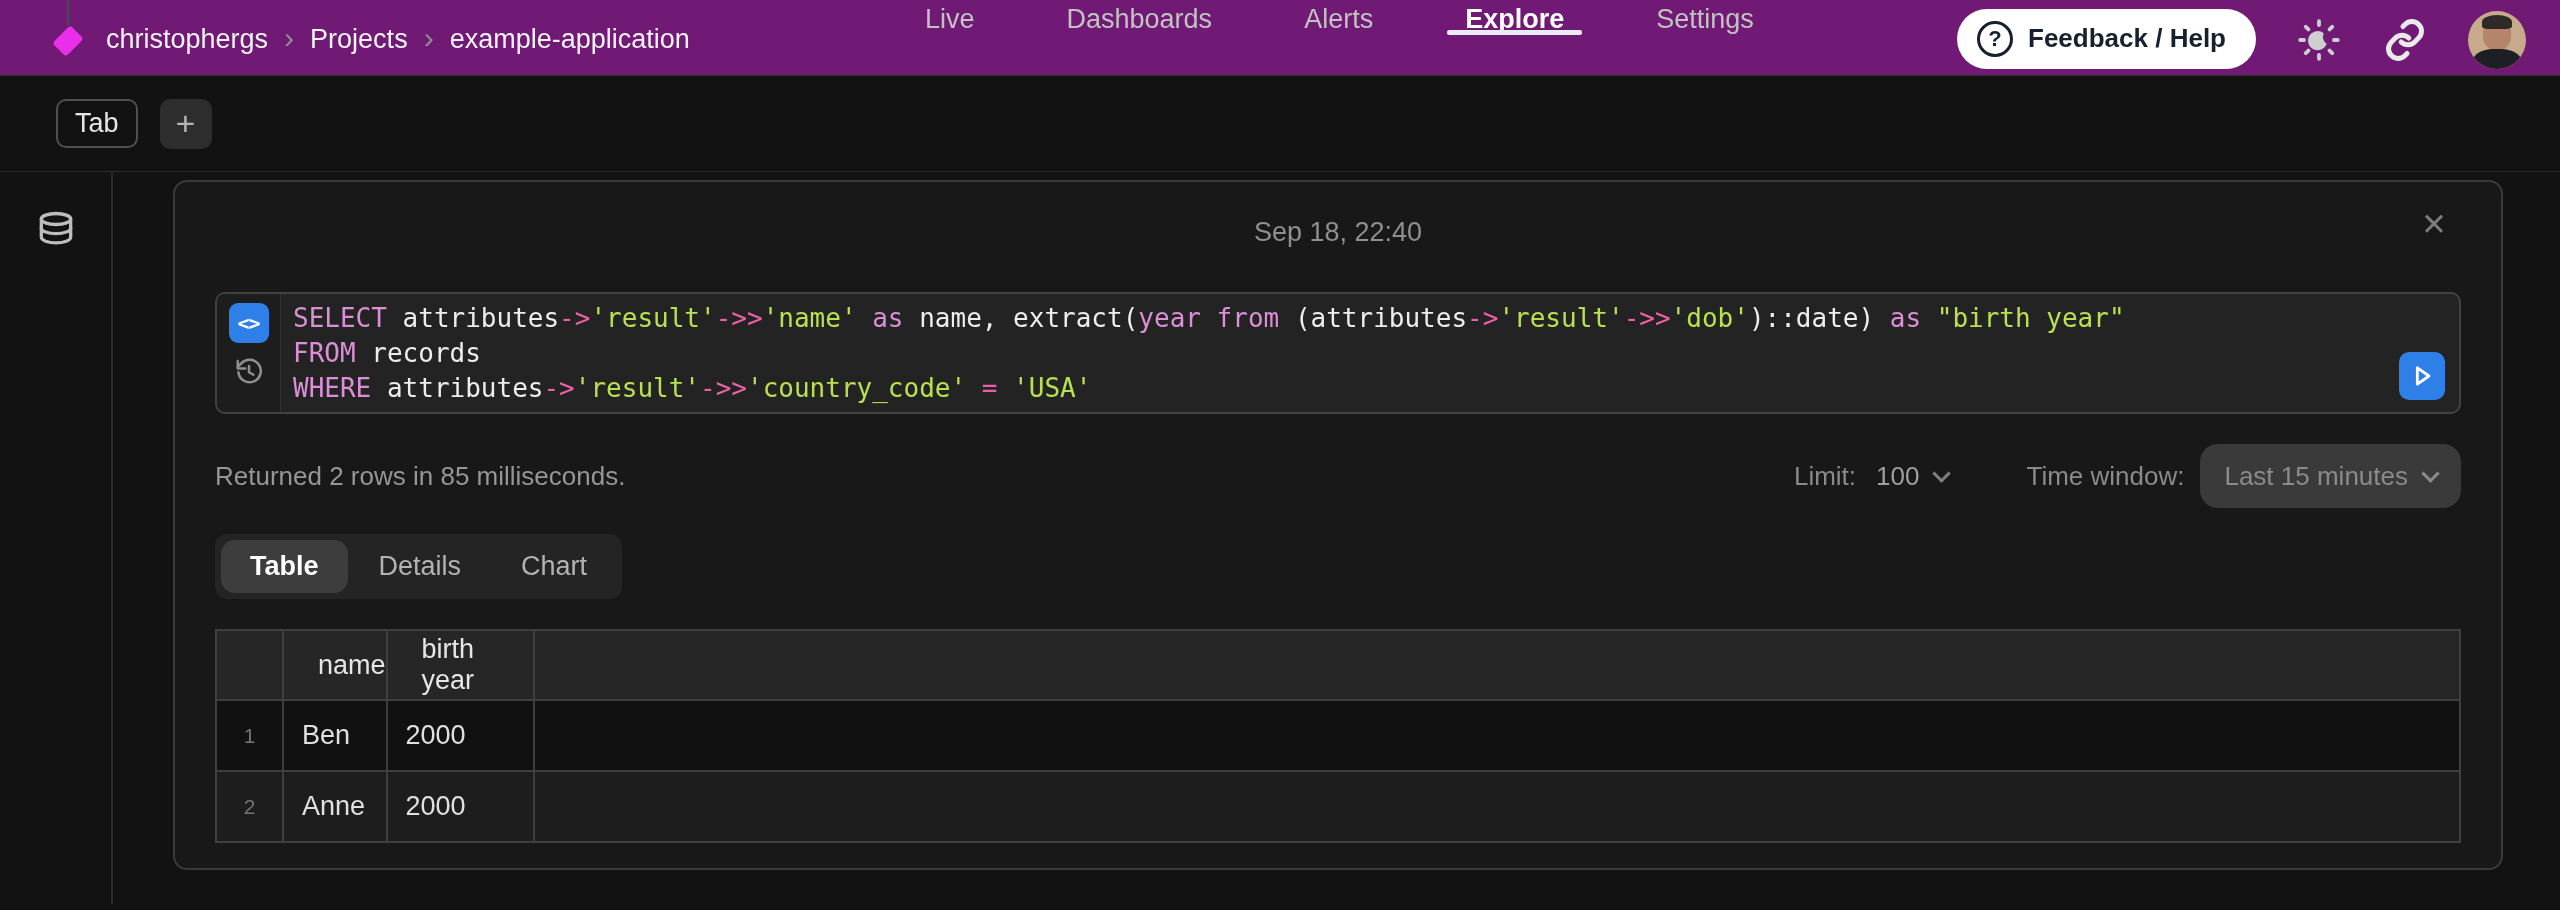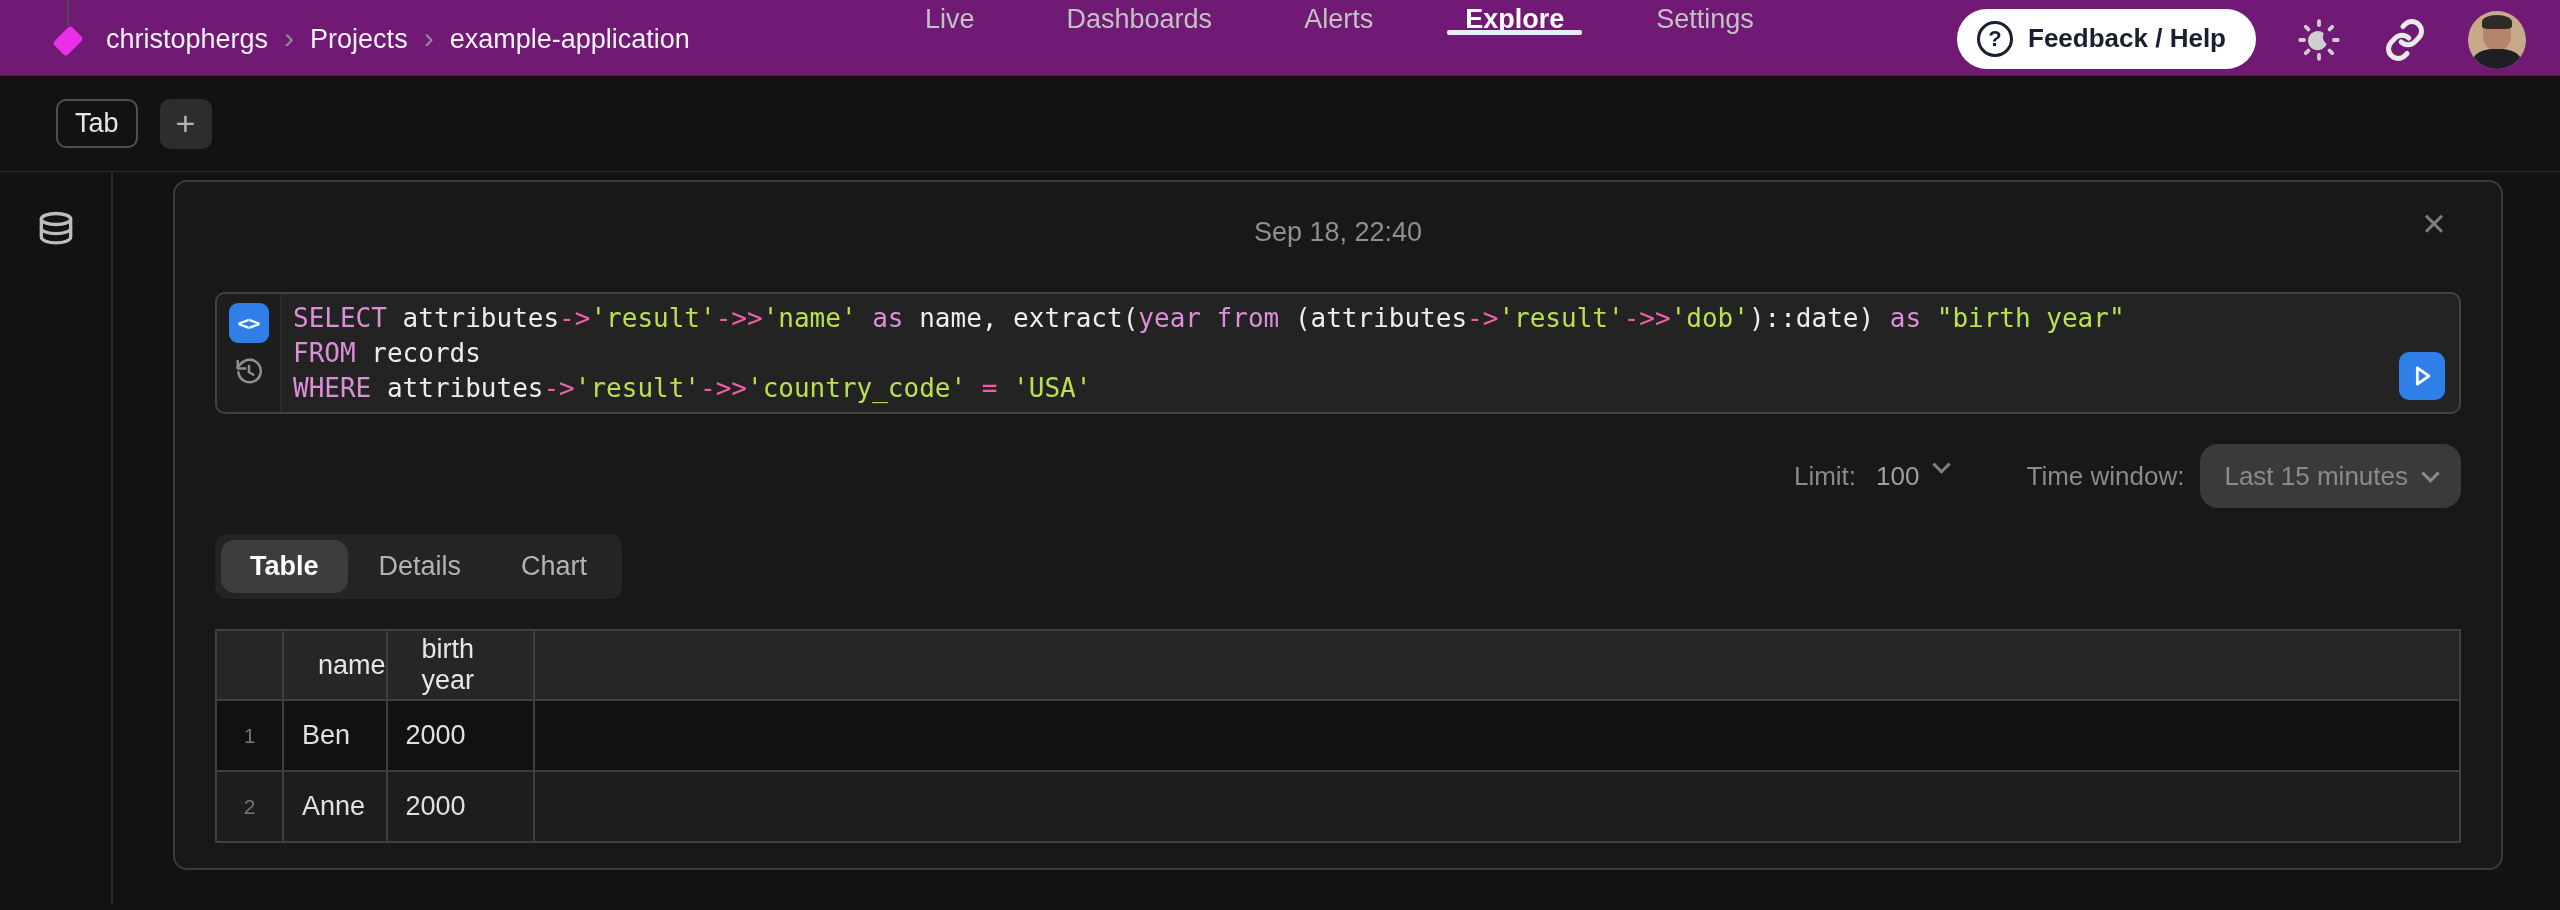--- a/index.html
+++ b/index.html
@@ -119,21 +119,21 @@
     position:absolute; right:14px; bottom:12px; width:46px; height:48px;
     background:#2e7fe8; border-radius:10px; display:flex; align-items:center; justify-content:center;
     cursor:pointer;
   }
 
   
   .status-row { display:flex; align-items:center; margin-top:30px; height:64px; }
   .status-text { color:#969696; font-size:26px; }
   .controls { margin-left:auto; display:flex; align-items:center; }
   .ctl-label { color:#8a8a8a; font-size:26px; }
-  .limit-value { color:#9f9f9f; font-size:26px; margin-left:20px; display:flex; align-items:flex-start; gap:16px; cursor:pointer; }
+  .limit-value { color:#9f9f9f; font-size:26px; margin-left:20px; display:flex; align-items:center; gap:16px; cursor:pointer; }
   .chev {
     width:13px; height:13px; border-right:3px solid #7f7f7f; border-bottom:3px solid #7f7f7f;
     transform:rotate(45deg) translate(-2px,-2px); display:inline-block;
   }
   .tw-label { margin-left:78px; }
   .tw-btn {
     background:#3a3a3a; color:#8b8b8b; border-radius:18px; height:64px;
     display:flex; align-items:center; gap:16px; padding:0 24px; font-size:26px;
     margin-left:16px; cursor:pointer;
   }
@@ -252,20 +252,21 @@
         </div>
         <div class="sql" id="sql-code"><div class="sql-line"><span class="tok-kw">SELECT</span><span class="tok-pl"> attributes</span><span class="tok-op">-&gt;</span><span class="tok-str">'result'</span><span class="tok-op">-&gt;&gt;</span><span class="tok-str">'name'</span><span class="tok-pl"> </span><span class="tok-kw">as</span><span class="tok-pl"> name, extract(</span><span class="tok-kw">year</span><span class="tok-pl"> </span><span class="tok-kw">from</span><span class="tok-pl"> (attributes</span><span class="tok-op">-&gt;</span><span class="tok-str">'result'</span><span class="tok-op">-&gt;&gt;</span><span class="tok-str">'dob'</span><span class="tok-pl">)::date) </span><span class="tok-kw">as</span><span class="tok-pl"> </span><span class="tok-str">"birth year"</span></div><div class="sql-line"><span class="tok-kw">FROM</span><span class="tok-pl"> records</span></div><div class="sql-line"><span class="tok-kw">WHERE</span><span class="tok-pl"> attributes</span><span class="tok-op">-&gt;</span><span class="tok-str">'result'</span><span class="tok-op">-&gt;&gt;</span><span class="tok-str">'country_code'</span><span class="tok-pl"> </span><span class="tok-op">=</span><span class="tok-pl"> </span><span class="tok-str">'USA'</span></div></div>
         <div class="run-btn">
           <svg width="28" height="28" viewBox="0 0 24 24" fill="none" stroke="#ffffff" stroke-width="2.4" stroke-linejoin="round">
             <polygon points="8,5 8,19 18,12"></polygon>
           </svg>
         </div>
       </div>
 
       <div class="status-row">
+        <span class="status-text">Returned 2 rows in 85 milliseconds.</span>
         <div class="controls">
           <span class="ctl-label">Limit:</span>
           <span class="limit-value">
             <span>100</span>
             <span class="chev"></span>
           </span>
           <span class="ctl-label tw-label">Time window:</span>
           <div class="tw-btn">
             <span>Last 15 minutes</span>
             <span class="chev"></span>

